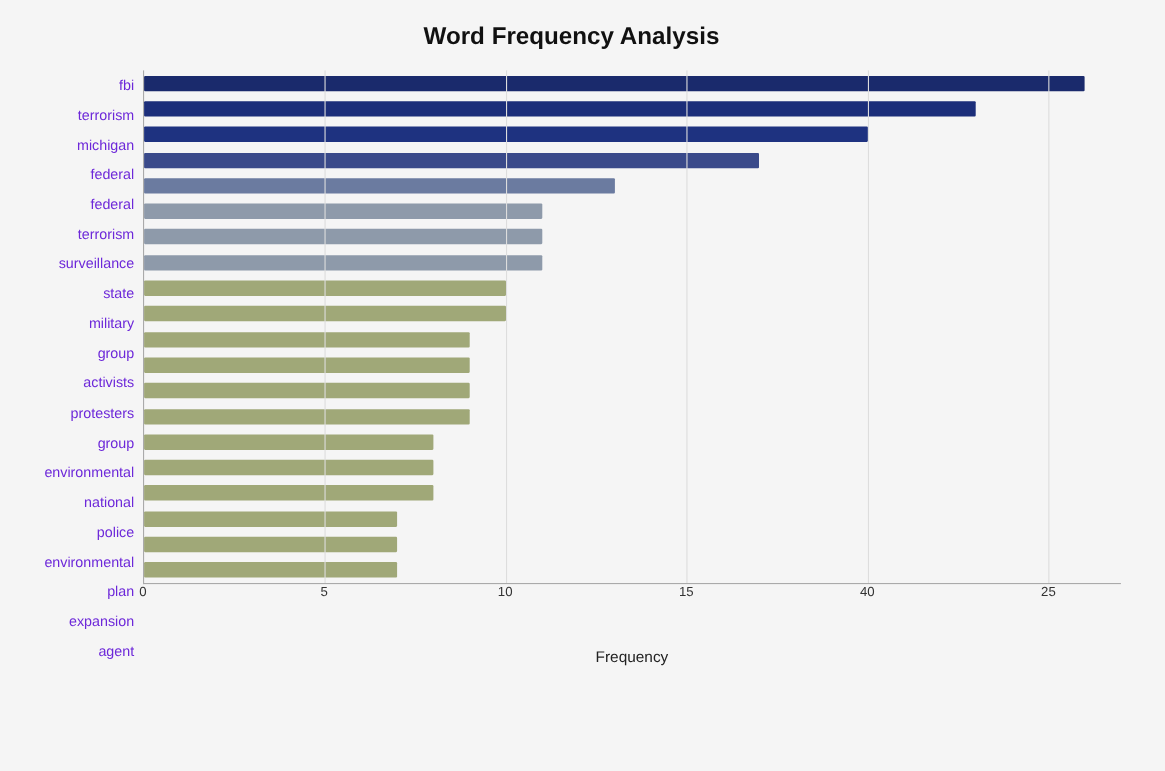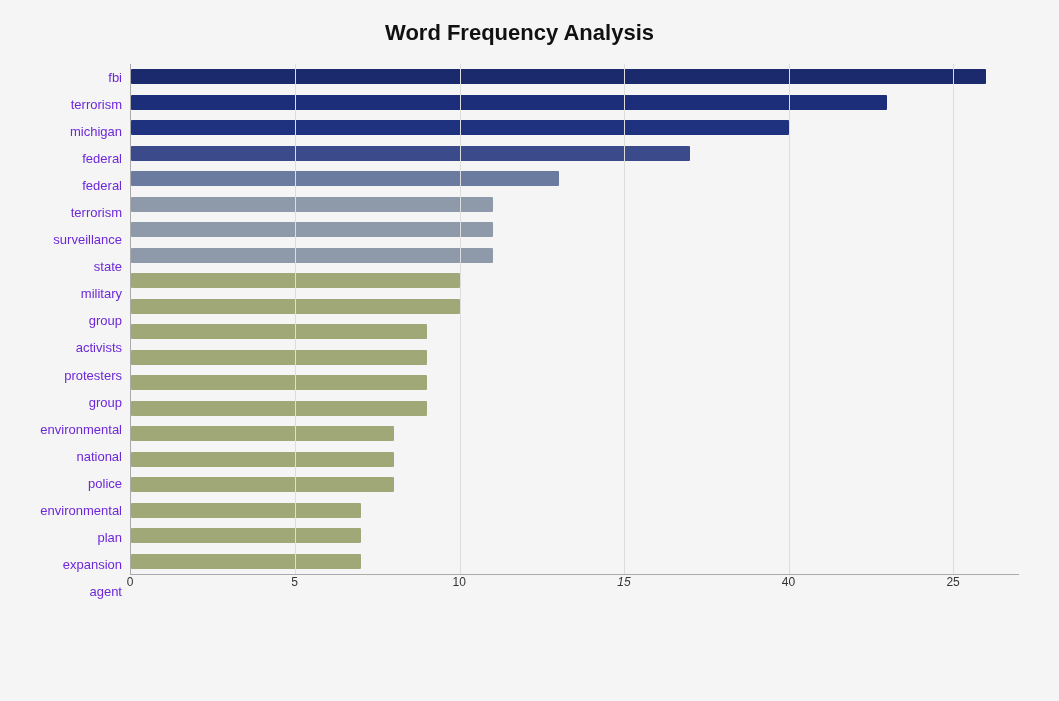--- a/index.html
+++ b/index.html
@@ -212,19 +212,20 @@
             <div class="bar color-19" style="width: 25.9259%;"></div>
           </div>
           <div class="bar-row">
             <div class="bar color-20" style="width: 25.9259%;"></div>
           </div>
         </div>
       <div style="position:relative; height:30px;" id="x-axis-labels">
           <span class="x-tick" style="left: 0%;">0</span>
           <span class="x-tick" style="left: 18.52%;">5</span>
           <span class="x-tick" style="left: 37.04%;">10</span>
-          <span class="x-tick" style="left: 55.56%; font-style: italic;">15</span>
+          <span class="x-tick" style="left: 55.56%;">15</span>
           <span class="x-tick" style="left: 74.07%;">40</span>
           <span class="x-tick" style="left: 92.59%;">25</span>
         </div>
+      <div class="x-axis-title">Frequency</div>
     </div>
   </div>
 </div>
 
 </body></html>

